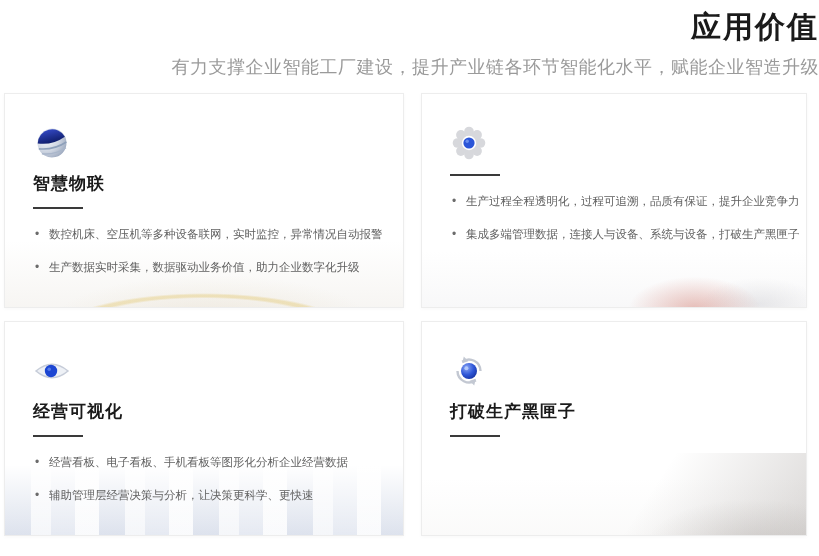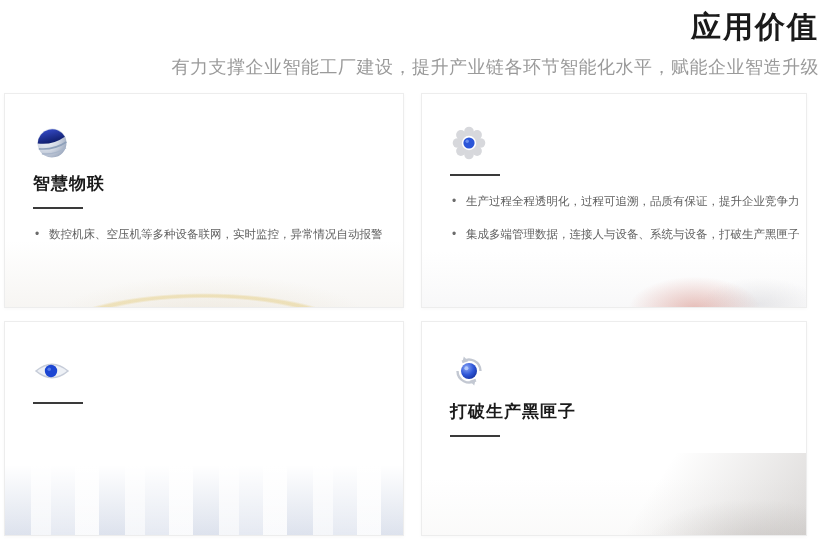--- a/index.html
+++ b/index.html
@@ -104,20 +104,21 @@
             <path d="M5 16 A14.5 14.5 0 0 1 33 16 Q19 21.5 5 16 Z" fill="url(#sphCap)"></path>
             <path d="M4.8 21.5 Q19 26.5 33.2 21.5" stroke="#8ea0ba" stroke-width="1.6" fill="none"></path>
             <path d="M6.6 27 Q19 31.5 31.4 27" stroke="#a9b6ca" stroke-width="1.4" fill="none"></path>
           </g>
         </svg>
       </span>
       <div class="card-title">智慧物联</div>
       <div class="title-underline"></div>
       <ul class="bullets">
         <li>数控机床、空压机等多种设备联网，实时监控，异常情况自动报警</li>
+        <li>生产数据实时采集，数据驱动业务价值，助力企业数字化升级</li>
       </ul>
     </div>
     <div class="card-bg bg-iot"></div>
   </div>
 
   <div class="card">
     <div class="card-inner">
       <span class="icon-wrap">
         <svg viewBox="0 0 38 38">
           <g fill="#d7d8dc">
@@ -147,21 +148,26 @@
 
   <div class="card">
     <div class="card-inner">
       <span class="icon-wrap">
         <svg viewBox="0 0 38 38">
           <path d="M3 19 Q19 5.5 35 19 Q19 32.5 3 19 Z" fill="#eef1f6" stroke="#c7cdd9" stroke-width="1.6"></path>
           <circle cx="18" cy="19" r="6.2" fill="#1c46d2"></circle>
           <circle cx="16.2" cy="17.2" r="1.8" fill="#5b80ea" opacity="0.9"></circle>
         </svg>
       </span>
+      <div class="card-title">经营可视化</div>
       <div class="title-underline"></div>
+      <ul class="bullets">
+        <li>经营看板、电子看板、手机看板等图形化分析企业经营数据</li>
+        <li>辅助管理层经营决策与分析，让决策更科学、更快速</li>
+      </ul>
     </div>
     <div class="card-bg bg-visual"></div>
   </div>
 
   <div class="card">
     <div class="card-inner">
       <span class="icon-wrap">
         <svg viewBox="0 0 38 38">
           <defs>
             <radialGradient id="collabBall" cx="35%" cy="30%" r="80%">

